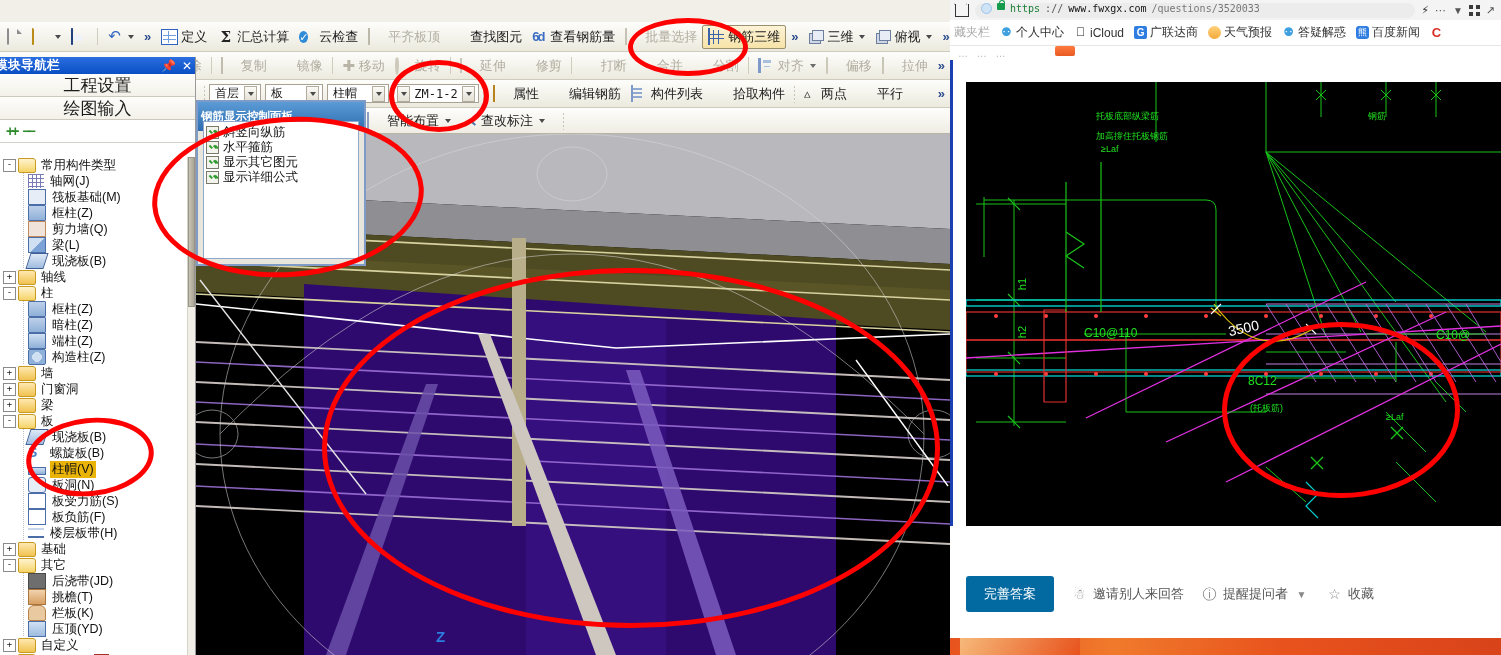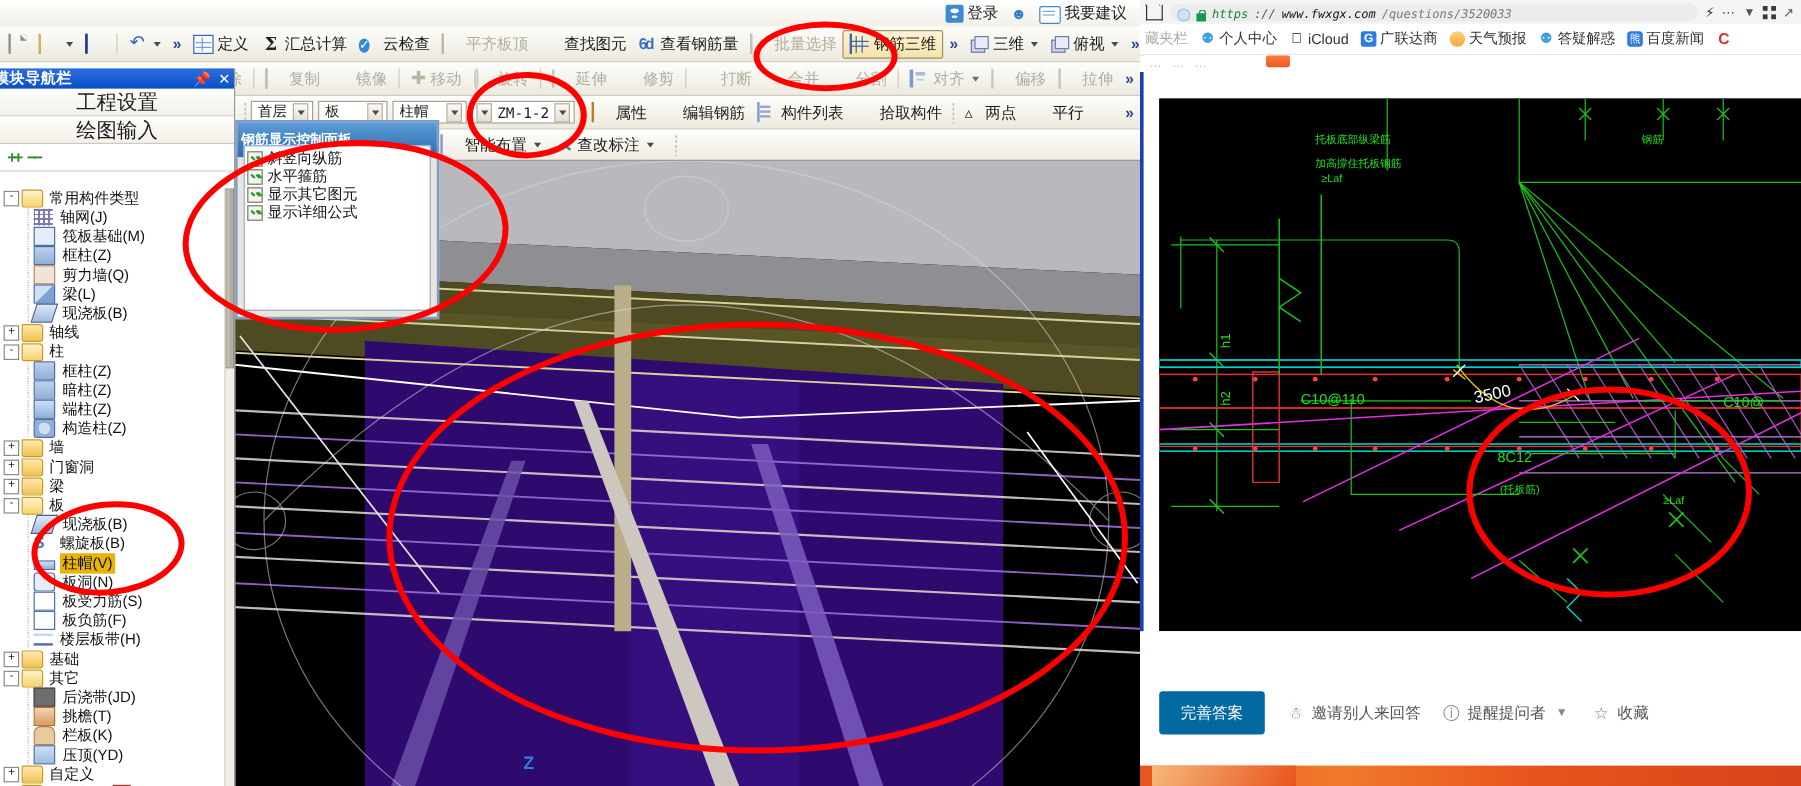--- a/index.html
+++ b/index.html
@@ -149,21 +149,21 @@
   .ck{display:flex;align-items:center;gap:4px;height:15px;font-size:12.5px;color:#111;}
   .ckbox{width:11px;height:11px;border:1px solid #7a7a6a;background:#f4f4ee;flex:none;position:relative;}
   .ckbox:after{content:"";position:absolute;left:2px;top:4px;width:4px;height:1.5px;background:#2f9b2f;transform:rotate(45deg);box-shadow:3px -3px 0 0 #2f9b2f,4px -4px 0 0 #2f9b2f;}
 
   
   .ann{position:absolute;border:5px solid #ff0000;border-radius:50%;pointer-events:none;}
 
   
   #br{position:absolute;left:950px;top:0;width:551px;height:655px;background:#fff;overflow:hidden;}
   #brTop{position:absolute;left:0;top:0;width:551px;height:20px;background:#f4f4f4;display:flex;align-items:center;gap:6px;padding:0 5px;box-sizing:border-box;}
-  #urlbar{flex:1;height:15px;background:#ececec;border-radius:8px;display:flex;align-items:flex-end;gap:5px;padding:0 6px;box-sizing:border-box;font-family:"DejaVu Sans Mono",monospace;font-size:10px;color:#333;font-style:italic;}
+  #urlbar{flex:1;height:15px;background:#ececec;border-radius:8px;display:flex;align-items:flex-start;gap:5px;padding:0 6px;box-sizing:border-box;font-family:"DejaVu Sans Mono",monospace;font-size:10px;color:#333;}
   .lock{width:8px;height:7px;background:#169b4c;border-radius:1px;position:relative;flex:none;}
   .lock:before{content:"";position:absolute;left:2px;top:-3px;width:4px;height:4px;border:1.3px solid #169b4c;border-bottom:none;border-radius:3px 3px 0 0;}
   .urlhost{color:#111;}
   .urlsch{color:#555;}
   .urlpath{color:#777;}
   .bolt{color:#333;font-size:11px;}
   .ell{color:#555;font-size:11px;letter-spacing:1px;}
   .vchev{color:#555;font-size:10px;}
   .grid4{width:11px;height:11px;flex:none;background:
      linear-gradient(#3b3b3b,#3b3b3b) 0 0/4px 4px no-repeat,
@@ -202,35 +202,20 @@
   .banner:after{content:"";position:absolute;left:10px;top:0;width:120px;height:17px;background:linear-gradient(120deg,#f6b97a,#e8531d);}
   #brDivider{position:absolute;left:0;top:0;width:3px;height:655px;background:#1a3fb0;}
 </style>
 </head>
 <body>
 
 <div id="root">
 
   <div id="app">
 
-    <div class="tb" id="tb1">
-      <div style="flex:1"></div>
-      <div class="ti">
-        <span class="icn ic-login"></span>
-        <span>登录</span>
-      </div>
-      <div class="ti">
-        <span class="icn ic-bell">☻</span>
-      </div>
-      <div class="ti">
-        <span class="icn ic-msg"></span>
-        <span>我要建议</span>
-      </div>
-      <div style="width:6px"></div>
-    </div>
 
     <div class="tb" id="tb2">
       <div class="ti">
           <span class="icn"><span class="ic-new"></span></span>
         </div>
       <div class="ti">
           <span class="icn"><span class="ic-open"></span></span>
           <i class="caret"></i>
         </div>
       <div class="ti">

